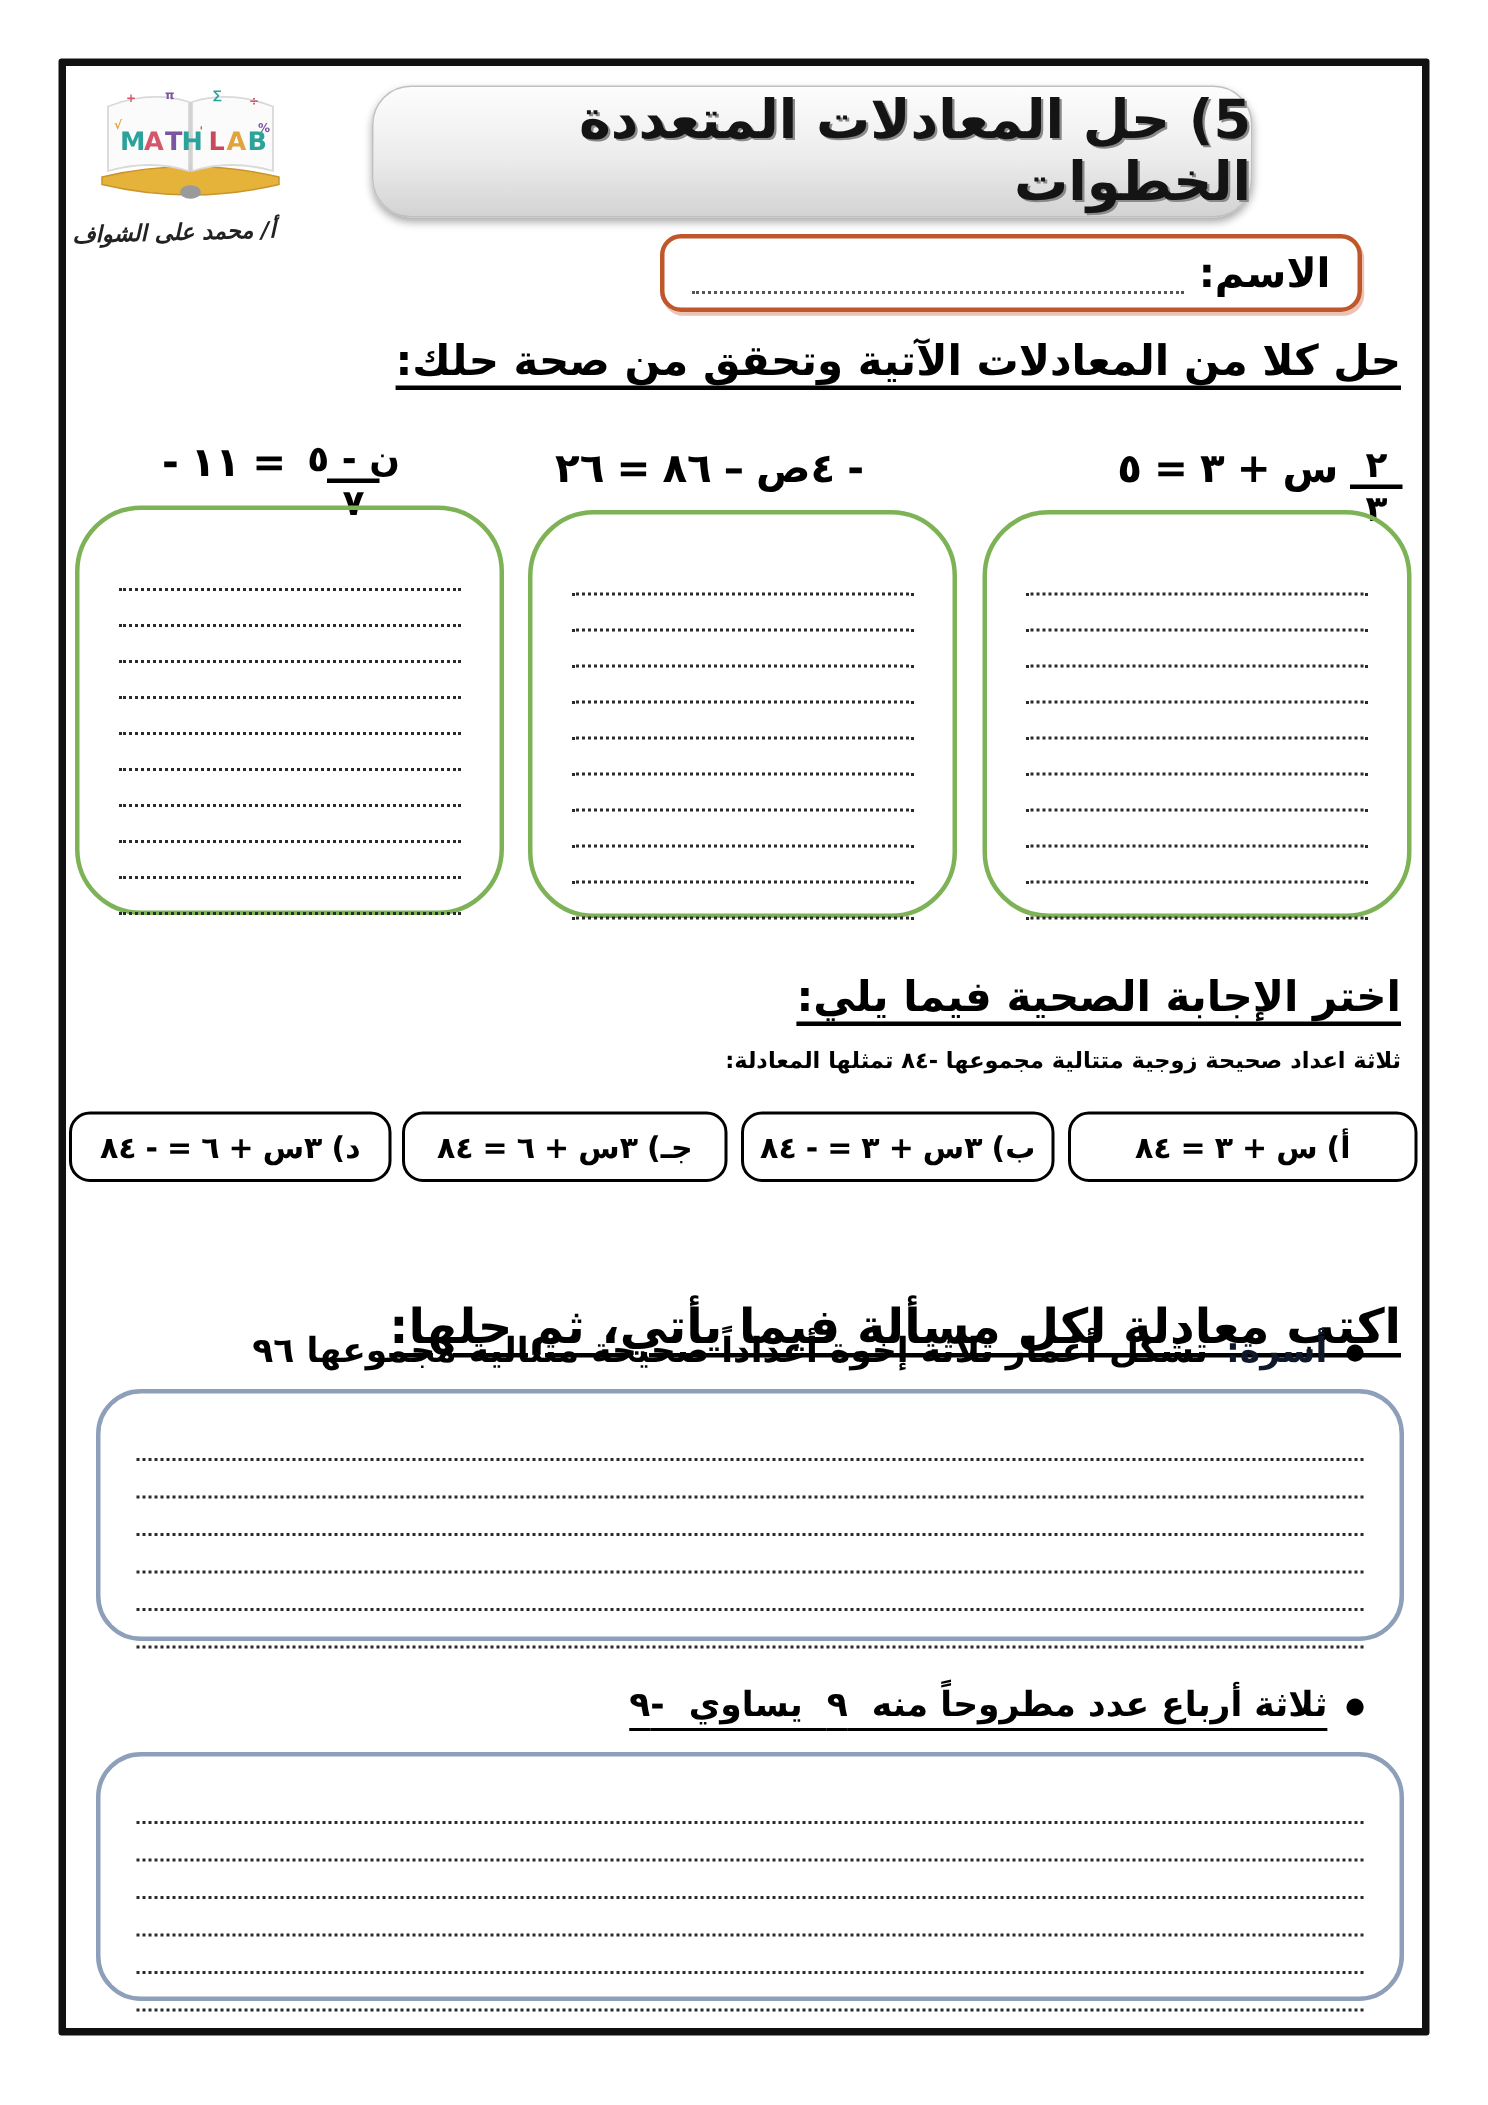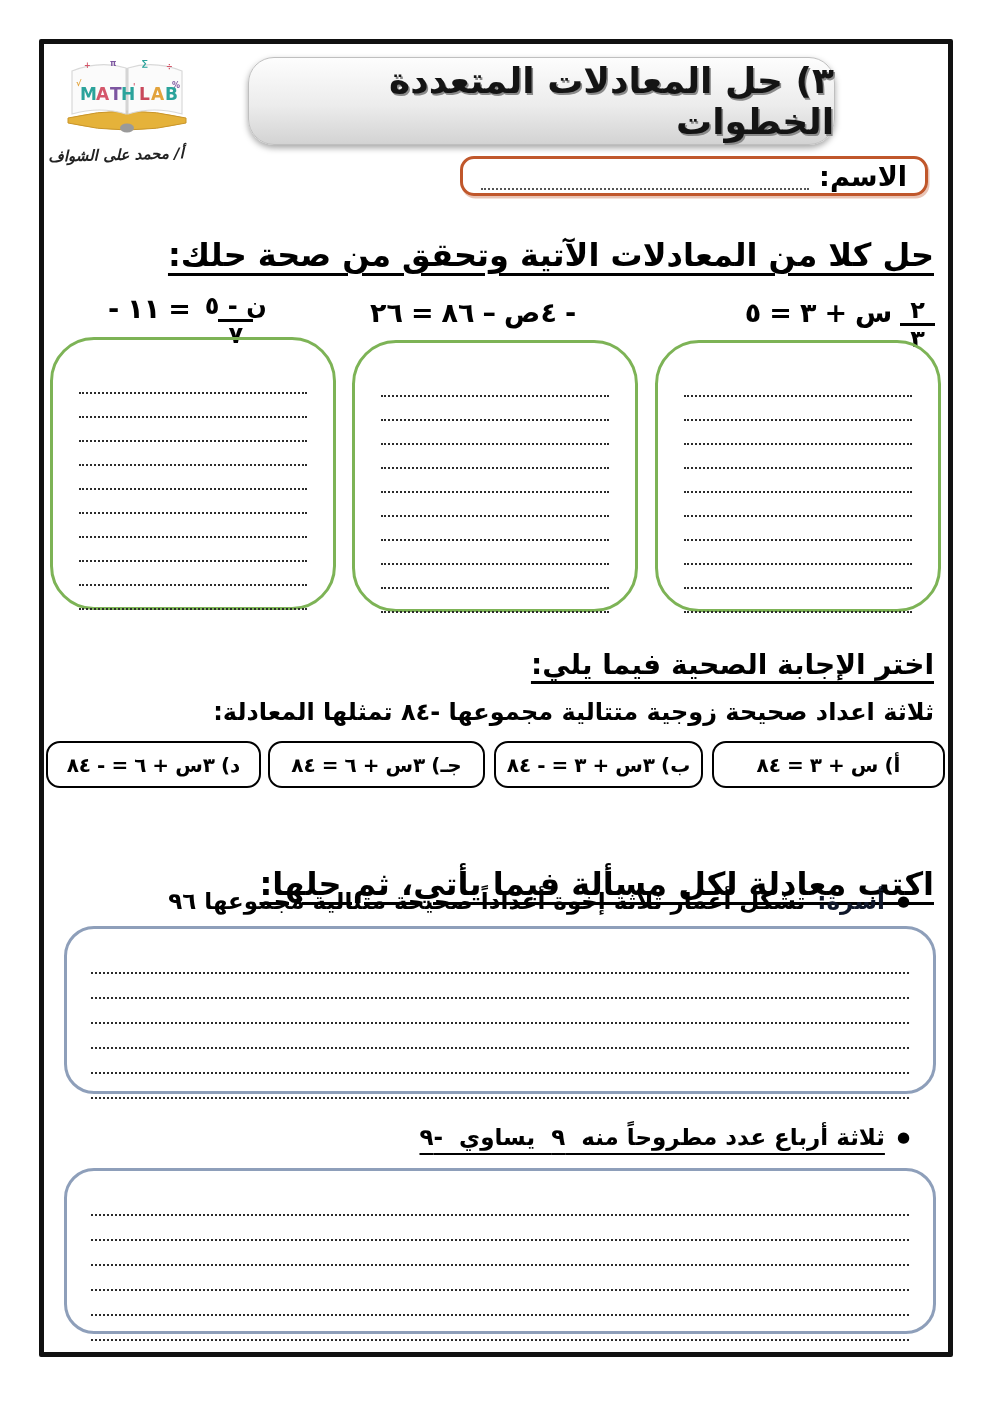--- a/index.html
+++ b/index.html
@@ -24,42 +24,42 @@
     text-shadow:1.5px 1.5px 0 #8a8a8a;
   }
   .logo { position:absolute; left:60px; top:56px; width:134px; height:84px; }
   .signature {
     position:absolute; left:46px; top:146px; width:140px; text-align:center;
     direction:rtl; font-size:15px; font-weight:bold; color:#222;
     transform:rotate(-1.5deg); font-style:italic;
   }
   
   .namebox {
-    position:absolute; left:460px; top:156px; width:468px; height:40px;
+    position:absolute; left:440px; top:156px; width:468px; height:52px;
     border:3.5px solid #C0572B; border-radius:14px;
     box-shadow:1.5px 2.5px 0 rgba(192,87,43,0.35);
     display:flex; direction:rtl; align-items:center; padding:0 18px; gap:10px;
     box-sizing:border-box;
   }
   .namebox .lbl { font-size:27px; font-weight:bold; color:#000; }
   .namebox .dots { flex:1; height:26px; border-bottom:2.5px dotted #555; }
   .gradebox {
     position:absolute; left:196px; top:164px; width:172px; height:52px;
     border:3.5px solid #C0572B; border-radius:12px;
     box-shadow:1.5px 2.5px 0 rgba(192,87,43,0.35);
     display:flex; align-items:center; justify-content:center;
     font-size:24px; font-weight:bold; box-sizing:border-box;
   }
   
   .hd {
     position:absolute; right:58px; direction:rtl; font-weight:bold; color:#000;
     text-decoration:underline; text-decoration-thickness:2.5px; text-underline-offset:7px;
     white-space:nowrap;
   }
-  .hd1 { top:236px; font-size:32px;margin-left:40px; }
+  .hd1 { top:224px; font-size:28px;margin-left:40px; }
   .hd2 { top:648px; font-size:28px;margin-left:40px; }
   .hd3 { top:865px; font-size:32px; }
   
   .eq {
     position:absolute; display:flex; direction:rtl; align-items:center; gap:8px;
     font-size:27px; font-weight:bold; color:#000;
   }
   .eq .toks { display:contents; }
   .frac { display:inline-flex; flex-direction:column; align-items:center; line-height:1.1; font-size:24px; }
   .frac .den { border-top:3px solid #000; padding:0 10px; }
@@ -79,21 +79,21 @@
   .bbox {
     position:absolute; border:3px solid #8E9FBA; border-radius:30px;
     box-sizing:border-box; padding:20px 24px 0;
   }
   .b1 { left:64px; top:926px;  width:872px; height:168px; }
   .b2 { left:64px; top:1168px; width:872px; height:166px; }
   .bbox .dotline { height:23px; border-bottom:2px dotted #2b2b2b; }
   
   .question {
     position:absolute; right:58px; top:698px; direction:rtl;
-    font-size:24px; font-weight:bold; white-space:nowrap;
+    font-size:15px; font-weight:bold; white-space:nowrap;
   }
   .choice {
     position:absolute; top:741px; height:47px; border:2.8px solid #000; border-radius:14px;
     display:flex; direction:rtl; align-items:center; justify-content:center; gap:6px;
     font-size:20px; font-weight:bold; box-sizing:border-box; background:#fff;
   }
   .cA { left:712px; width:233px; }
   .cB { left:494px; width:209px; }
   .cC { left:268px; width:217px; }
   .cD { left:46px;  width:215px; }
@@ -111,21 +111,21 @@
     white-space:pre-wrap;
   }
 </style>
 </head>
 <body>
 
 <div class="page">
   <div class="frame"></div>
 
   <div class="titlebar">
-    <span class="t">٣) حل المعادلات المتعددة الخطوات</span>
+    <span class="t">5) حل المعادلات المتعددة الخطوات</span>
   </div>
 
   <div class="logo">
     <svg viewBox="0 0 134 84" width="134" height="84">
       <path d="M8 62 Q67 48 126 62 L126 67 Q67 81 8 67 Z" fill="#E5B23A" stroke="#C9952A" stroke-width="1"></path>
       <ellipse cx="67" cy="72" rx="7" ry="4.5" fill="#9a9a9a"></ellipse>
       <path d="M12 15 Q40 4 66 12 L66 58 Q40 50 12 58 Z" fill="#FBFBFB" stroke="#D9D9D9" stroke-width="1.2"></path>
       <path d="M122 15 Q94 4 68 12 L68 58 Q94 50 122 58 Z" fill="#FBFBFB" stroke="#D9D9D9" stroke-width="1.2"></path>
       <line x1="67" y1="12" x2="67" y2="58" stroke="#CFCFCF" stroke-width="1.5"></line>
       <g font-family="DejaVu Sans, sans-serif" font-size="8" font-weight="bold">

